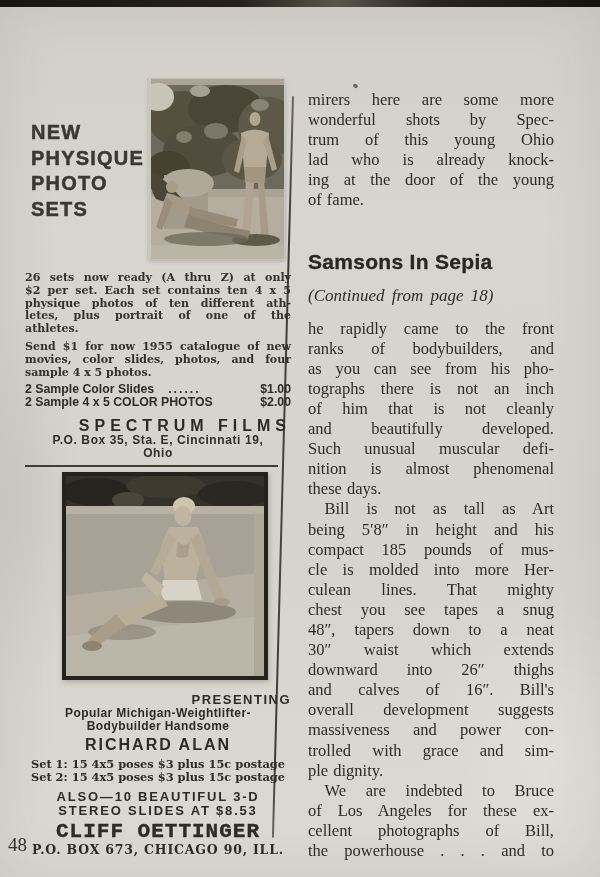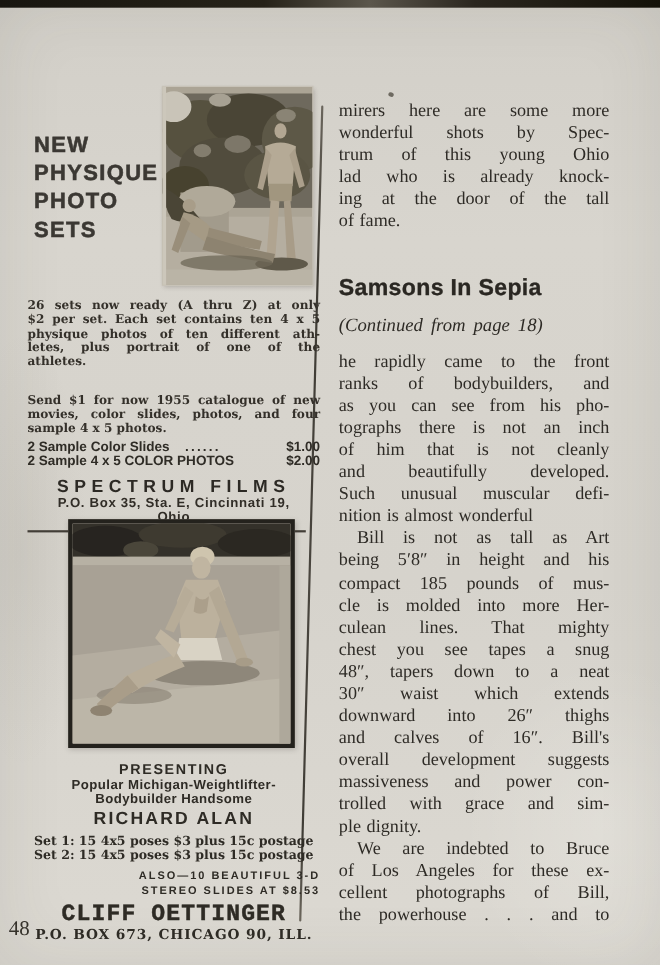--- a/index.html
+++ b/index.html
@@ -27,40 +27,40 @@
     letter-spacing:1.2px;color:#3b3833;-webkit-text-stroke:0.5px #3b3833;}
   .photo-frame1{position:absolute;left:148px;top:79px;width:136px;height:180px;
     box-shadow:0 0 0 1px #c8c3b8, 1px 2px 4px rgba(50,45,38,.25);}
   .photo-frame2{position:absolute;left:62px;top:472px;width:206px;height:208px;
     border:4px solid #24221d;box-sizing:border-box;background:#a49d91;
     box-shadow:1px 2px 5px rgba(50,45,38,.25);}
   .photo-frame1 svg,.photo-frame2 svg{display:block;}
 
   .leftflow{position:absolute;left:25px;top:272px;width:266px;}
   .ad-para{font-family:"DejaVu Serif", serif;font-weight:bold;font-size:11px;line-height:12.8px;color:#34302a;}
-  .ad-para + .ad-para{margin-top:22px;}
+  .ad-para + .ad-para{margin-top:5px;}
   .adline{text-align:justify;text-align-last:justify;}
   .p-end > div:last-child{text-align-last:left;}
   .prices{margin-top:4px;}
   .price-row{display:flex;justify-content:space-between;align-items:baseline;
     font-family:"Liberation Sans", sans-serif;font-weight:bold;font-size:12.3px;line-height:13px;color:#2f2c26;}
   .price-row .leader{letter-spacing:2px;margin-left:6px;margin-right:auto;padding-left:8px;}
-  .company{margin-top:8px;text-align:center;font-family:"Liberation Sans", sans-serif;font-weight:bold;
+  .company{margin-top:8px;text-align:right;font-family:"Liberation Sans", sans-serif;font-weight:bold;
     font-size:16px;line-height:17px;letter-spacing:5px;color:#2c2924;}
   .addr{text-align:center;font-family:"Liberation Sans", sans-serif;font-weight:bold;
     font-size:12px;line-height:13px;letter-spacing:0.6px;color:#312d27;}
   .rule{margin-top:5px;height:2px;background:#423e37;width:253px;}
 
   .ad2flow{position:absolute;left:25px;top:692px;width:266px;text-align:center;color:#2e2b25;}
-  .presenting{font-family:"Liberation Sans", sans-serif;font-weight:bold;font-size:13px;line-height:15px;letter-spacing:1.5px;}
+  .presenting{font-family:"Liberation Sans", sans-serif;font-weight:bold;font-size:13px;line-height:15px;letter-spacing:1.5px;text-align:right;}
   .subtitle{font-family:"Liberation Sans", sans-serif;font-weight:bold;font-size:12px;line-height:13px;letter-spacing:0.4px;}
   .model-name{margin-top:3px;font-family:"Liberation Sans", sans-serif;font-weight:bold;font-size:16px;line-height:18px;letter-spacing:2px;}
   .set-line{font-family:"DejaVu Serif", serif;font-weight:bold;font-size:11.4px;line-height:13px;}
   .sets{margin-top:4px;}
-  .also{font-family:"Liberation Sans", sans-serif;font-weight:bold;font-size:10px;line-height:14px;letter-spacing:1.8px;text-align:right;}
+  .also{font-family:"Liberation Sans", sans-serif;font-weight:bold;font-size:13px;line-height:14px;letter-spacing:1.8px;}
   .alsoblock{margin-top:6px;}
   .vendor{margin-top:2px;font-family:Liberation Mono, monospace;font-weight:bold;font-size:21px;line-height:23px;letter-spacing:1px;-webkit-text-stroke:0.4px #2e2b25;}
   .vendor-addr{font-family:"DejaVu Serif", serif;font-weight:bold;font-size:12.5px;line-height:14px;letter-spacing:0.8px;}
   .pagenum{position:absolute;left:8px;top:834px;font-family:"Liberation Serif", serif;font-size:19px;color:#35322b;}
 
   
   .rightcol{position:absolute;left:308px;top:90px;width:246px;}
   .body-para{font-size:16.5px;line-height:20.1px;color:#2e2b26;}
   .jline{text-align:justify;text-align-last:justify;word-spacing:1px;}
   .section-title{margin:38px 0 0 0;font-family:"Liberation Sans", sans-serif;font-weight:bold;
@@ -218,34 +218,35 @@
   </div>
 
   <div class="pagenum">48</div>
 
   <div class="rightcol">
     <div class="body-para p-end">
         <div class="jline">mirers here are some more</div>
         <div class="jline">wonderful shots by Spec-</div>
         <div class="jline">trum of this young Ohio</div>
         <div class="jline">lad who is already knock-</div>
-        <div class="jline">ing at the door of the tall</div>
+        <div class="jline">ing at the door of the young</div>
         <div class="jline">of fame.</div>
       </div>
     <h2 class="section-title">Samsons In Sepia</h2>
     <div class="continued">(Continued from page 18)</div>
     <div class="body-para p-end para1">
         <div class="jline">he rapidly came to the front</div>
         <div class="jline">ranks of bodybuilders, and</div>
         <div class="jline">as you can see from his pho-</div>
         <div class="jline">tographs there is not an inch</div>
         <div class="jline">of him that is not cleanly</div>
         <div class="jline">and beautifully developed.</div>
         <div class="jline">Such unusual muscular defi-</div>
-        <div class="jline">nition is almost wonderful</div>
+        <div class="jline">nition is almost phenomenal</div>
+        <div class="jline">these days.</div>
       </div>
     <div class="body-para p-end">
         <div class="jline"> Bill is not as tall as Art</div>
         <div class="jline">being 5′8″ in height and his</div>
         <div class="jline">compact 185 pounds of mus-</div>
         <div class="jline">cle is molded into more Her-</div>
         <div class="jline">culean lines. That mighty</div>
         <div class="jline">chest you see tapes a snug</div>
         <div class="jline">48″, tapers down to a neat</div>
         <div class="jline">30″ waist which extends</div>

